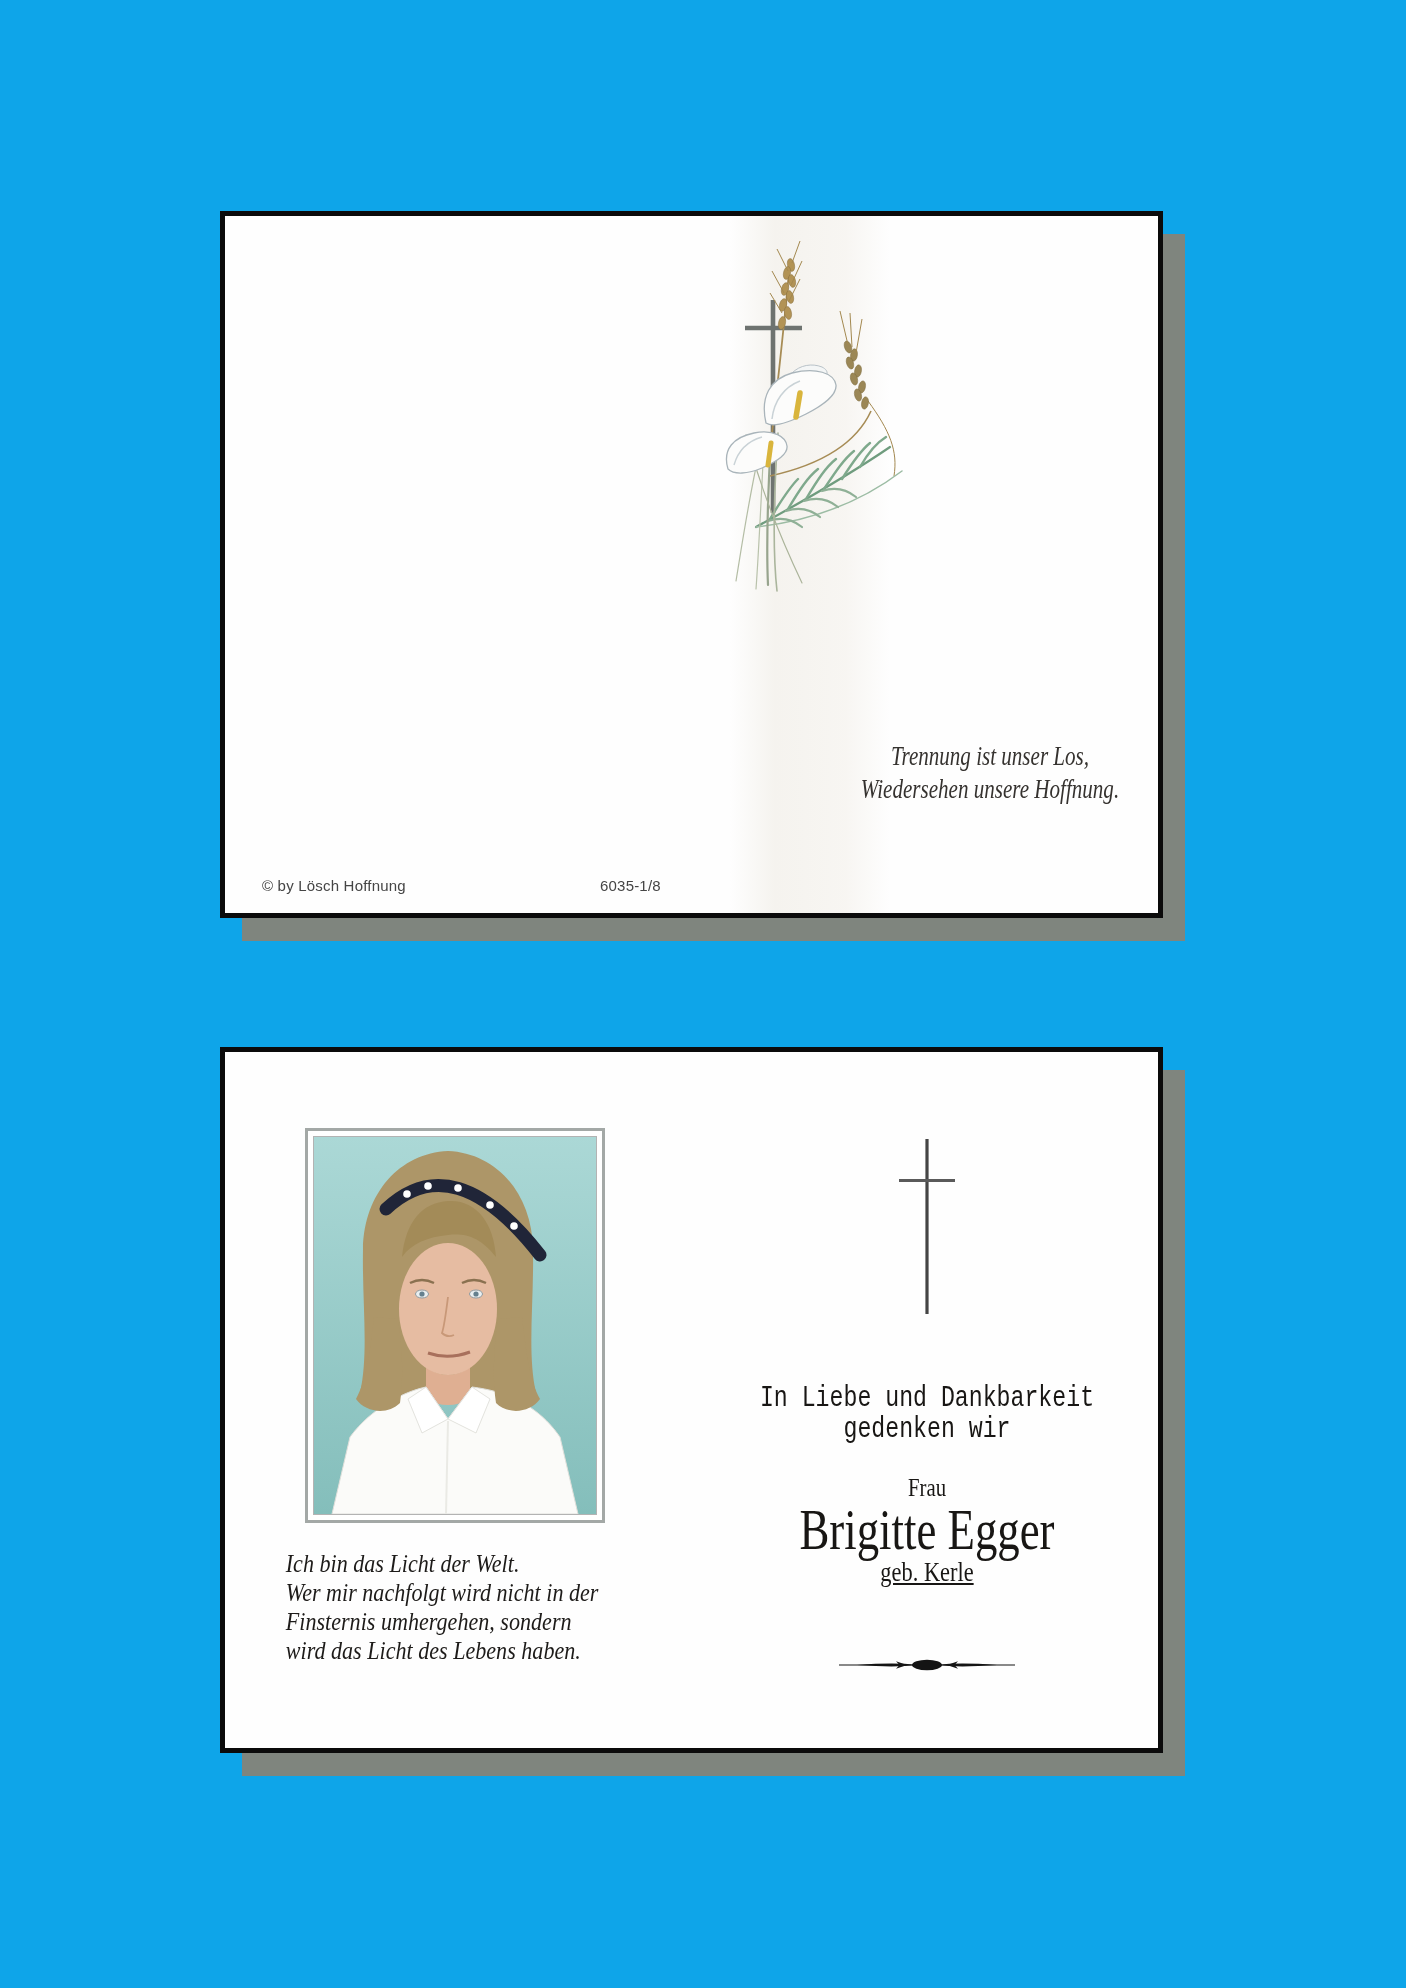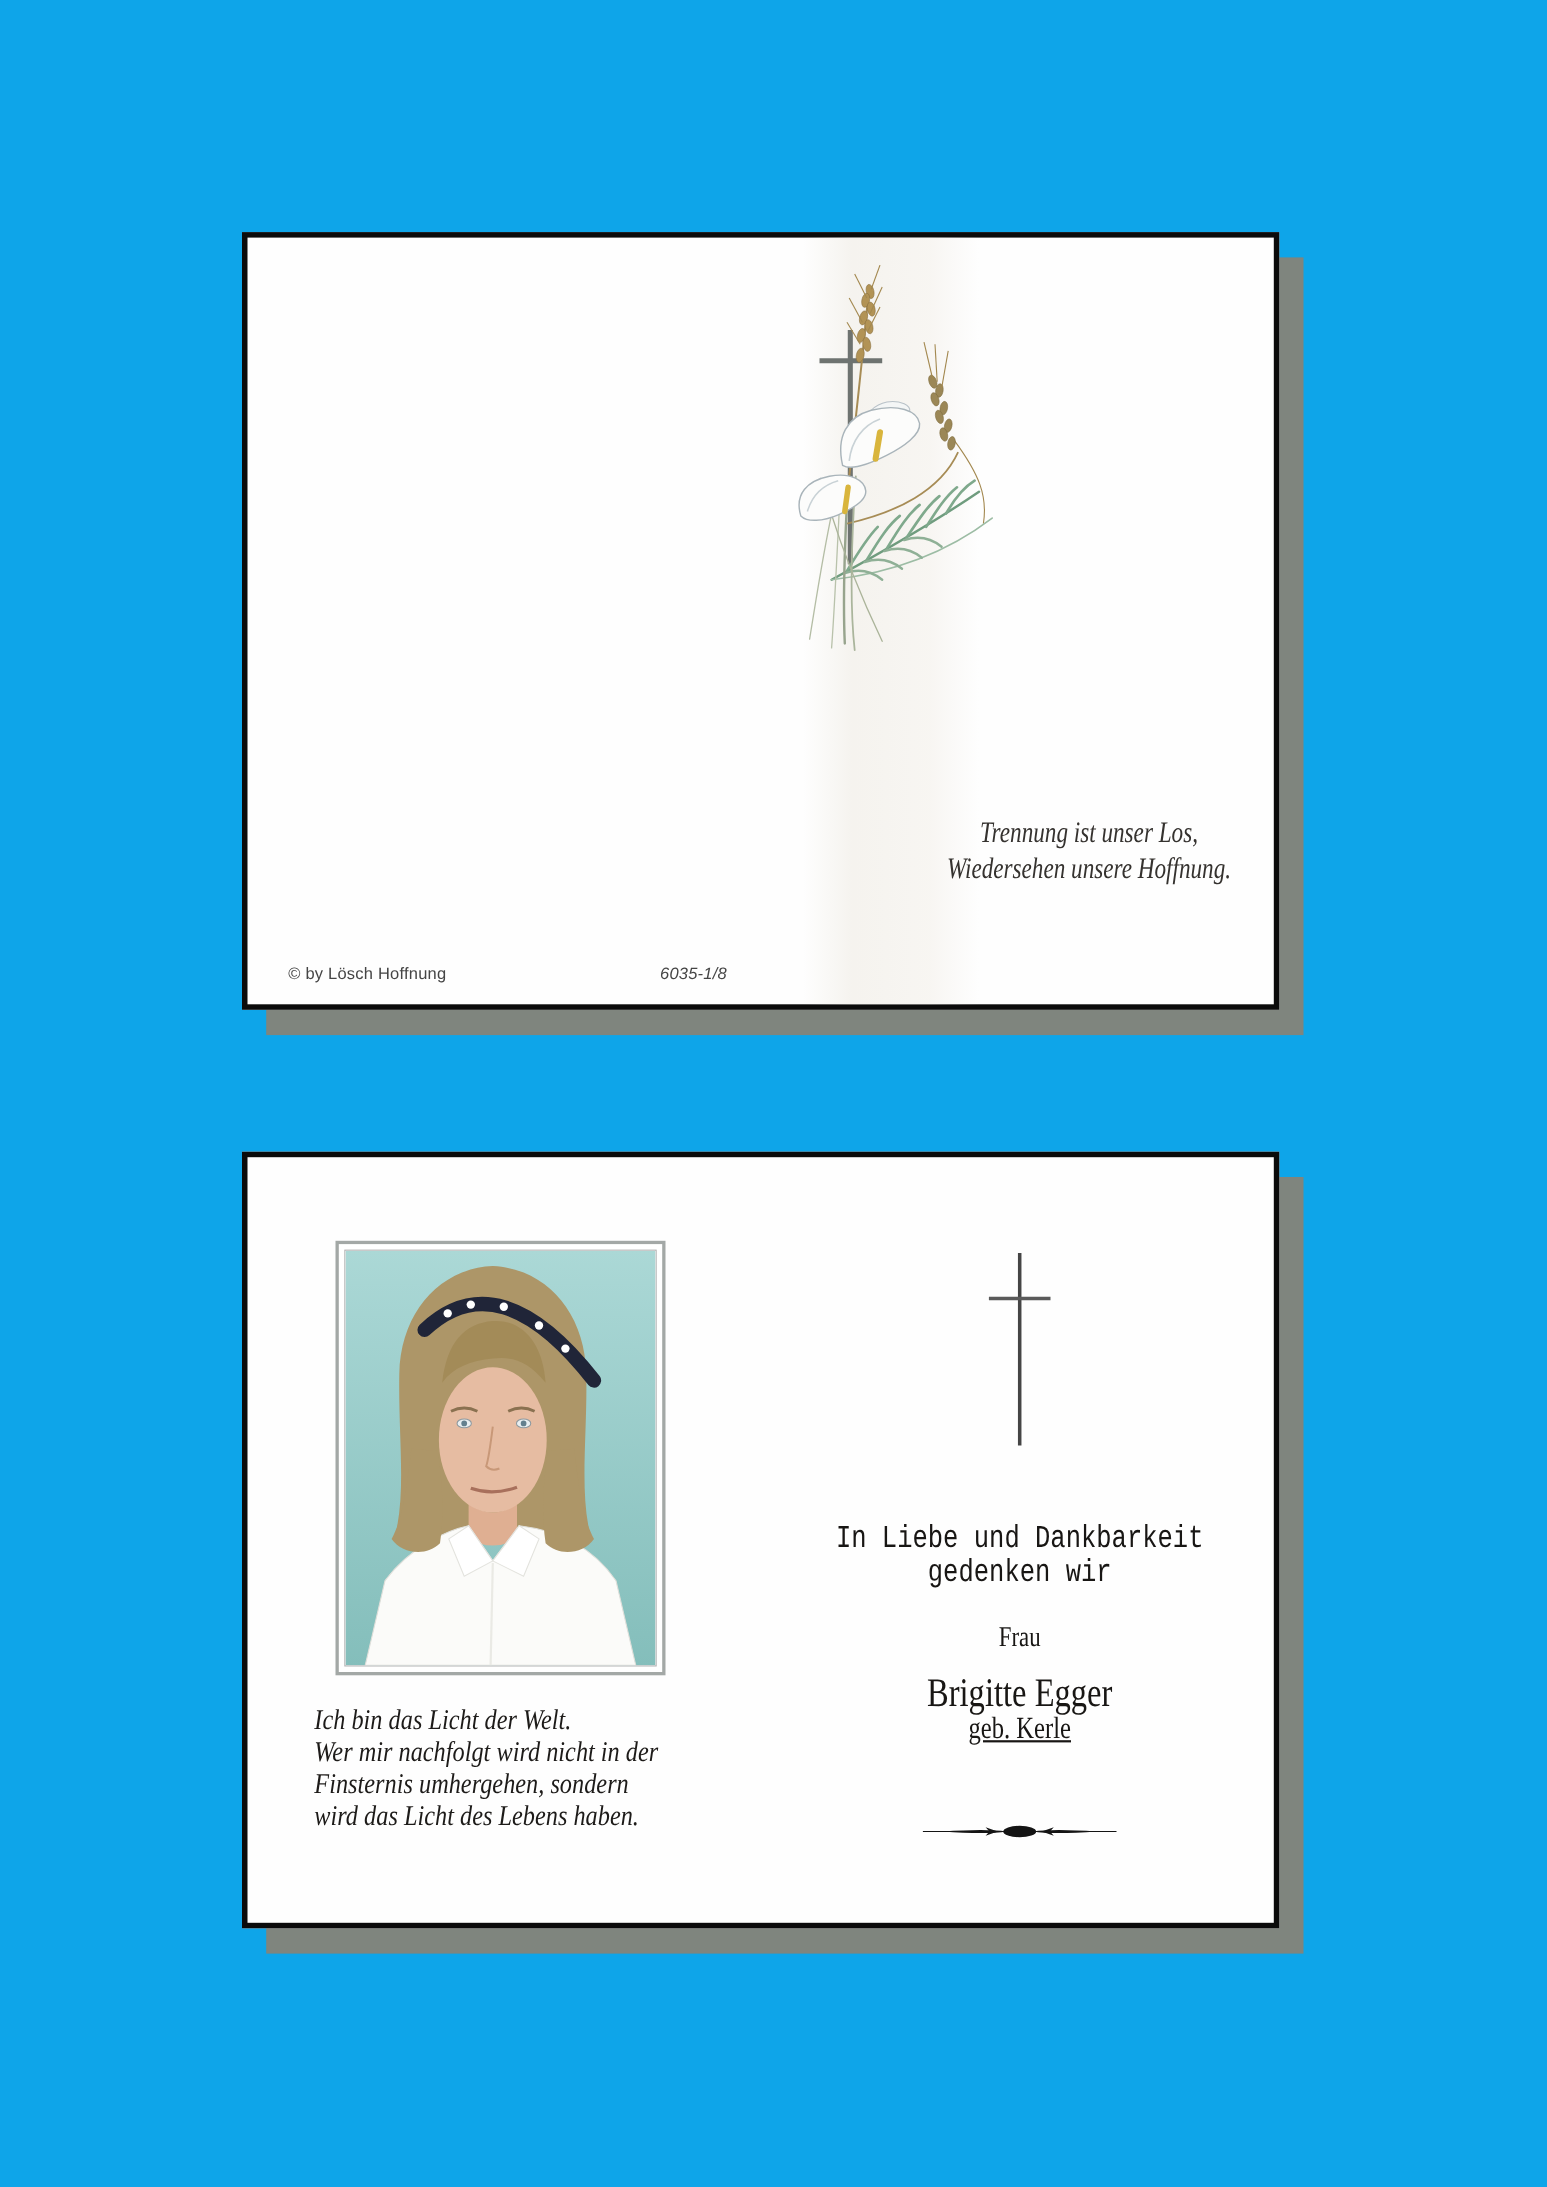--- a/index.html
+++ b/index.html
@@ -25,40 +25,40 @@
   .front-quote{
     position:absolute;left:585px;top:524px;width:360px;text-align:center;
     font-style:italic;font-size:27px;line-height:33px;color:#35322F;
   }
   .front-quote div{transform:scaleX(.78);}
   .front-footer{
     position:absolute;top:661px;font-family:"Liberation Sans",sans-serif;
     font-size:15px;line-height:17px;color:#454545;letter-spacing:.2px;
   }
   .pub{left:37px;}
-  .num{left:375px;font-style:italic;}
+  .num{left:375px;}
 
   
   .photo-frame{
     position:absolute;left:80px;top:76px;width:300px;height:395px;
     background:#FFFFFF;border:3px solid #A3A8A6;padding:5px;box-sizing:border-box;
   }
   .photo-inner{width:100%;height:100%;border:1px solid #B3B3B3;box-sizing:border-box;overflow:hidden;}
   .photo-inner svg{display:block;width:100%;height:100%;}
   .scripture{
     position:absolute;left:30px;top:497px;width:410px;text-align:left;
     font-style:italic;font-size:26px;line-height:29px;color:#1D1B19;
   }
   .scripture div{transform:scaleX(.85);}
   .back-cross{position:absolute;left:650px;top:80px;width:110px;height:190px;}
   .rcol{position:absolute;left:480px;width:444px;text-align:center;color:#181614;}
   .rcol div{transform:scaleX(.8);}
   .dedication{top:331px;font-size:29px;line-height:31px;font-family:Liberation Mono, monospace;}
   .salutation{top:422px;font-size:26px;line-height:28px;}
-  .deceased-name{top:458px;font-size:37px;line-height:60px;}
+  .deceased-name{top:448px;font-size:56px;line-height:60px;}
   .maiden-name{top:505px;font-size:28px;line-height:30px;text-decoration:underline;}
   .life-dates{top:564px;font-size:28px;line-height:30px;}
   .ornament{position:absolute;left:612px;top:603px;width:180px;height:20px;}
 </style>
 </head>
 <body>
 
 <div class="page">
 
   <div class="card card-front">

